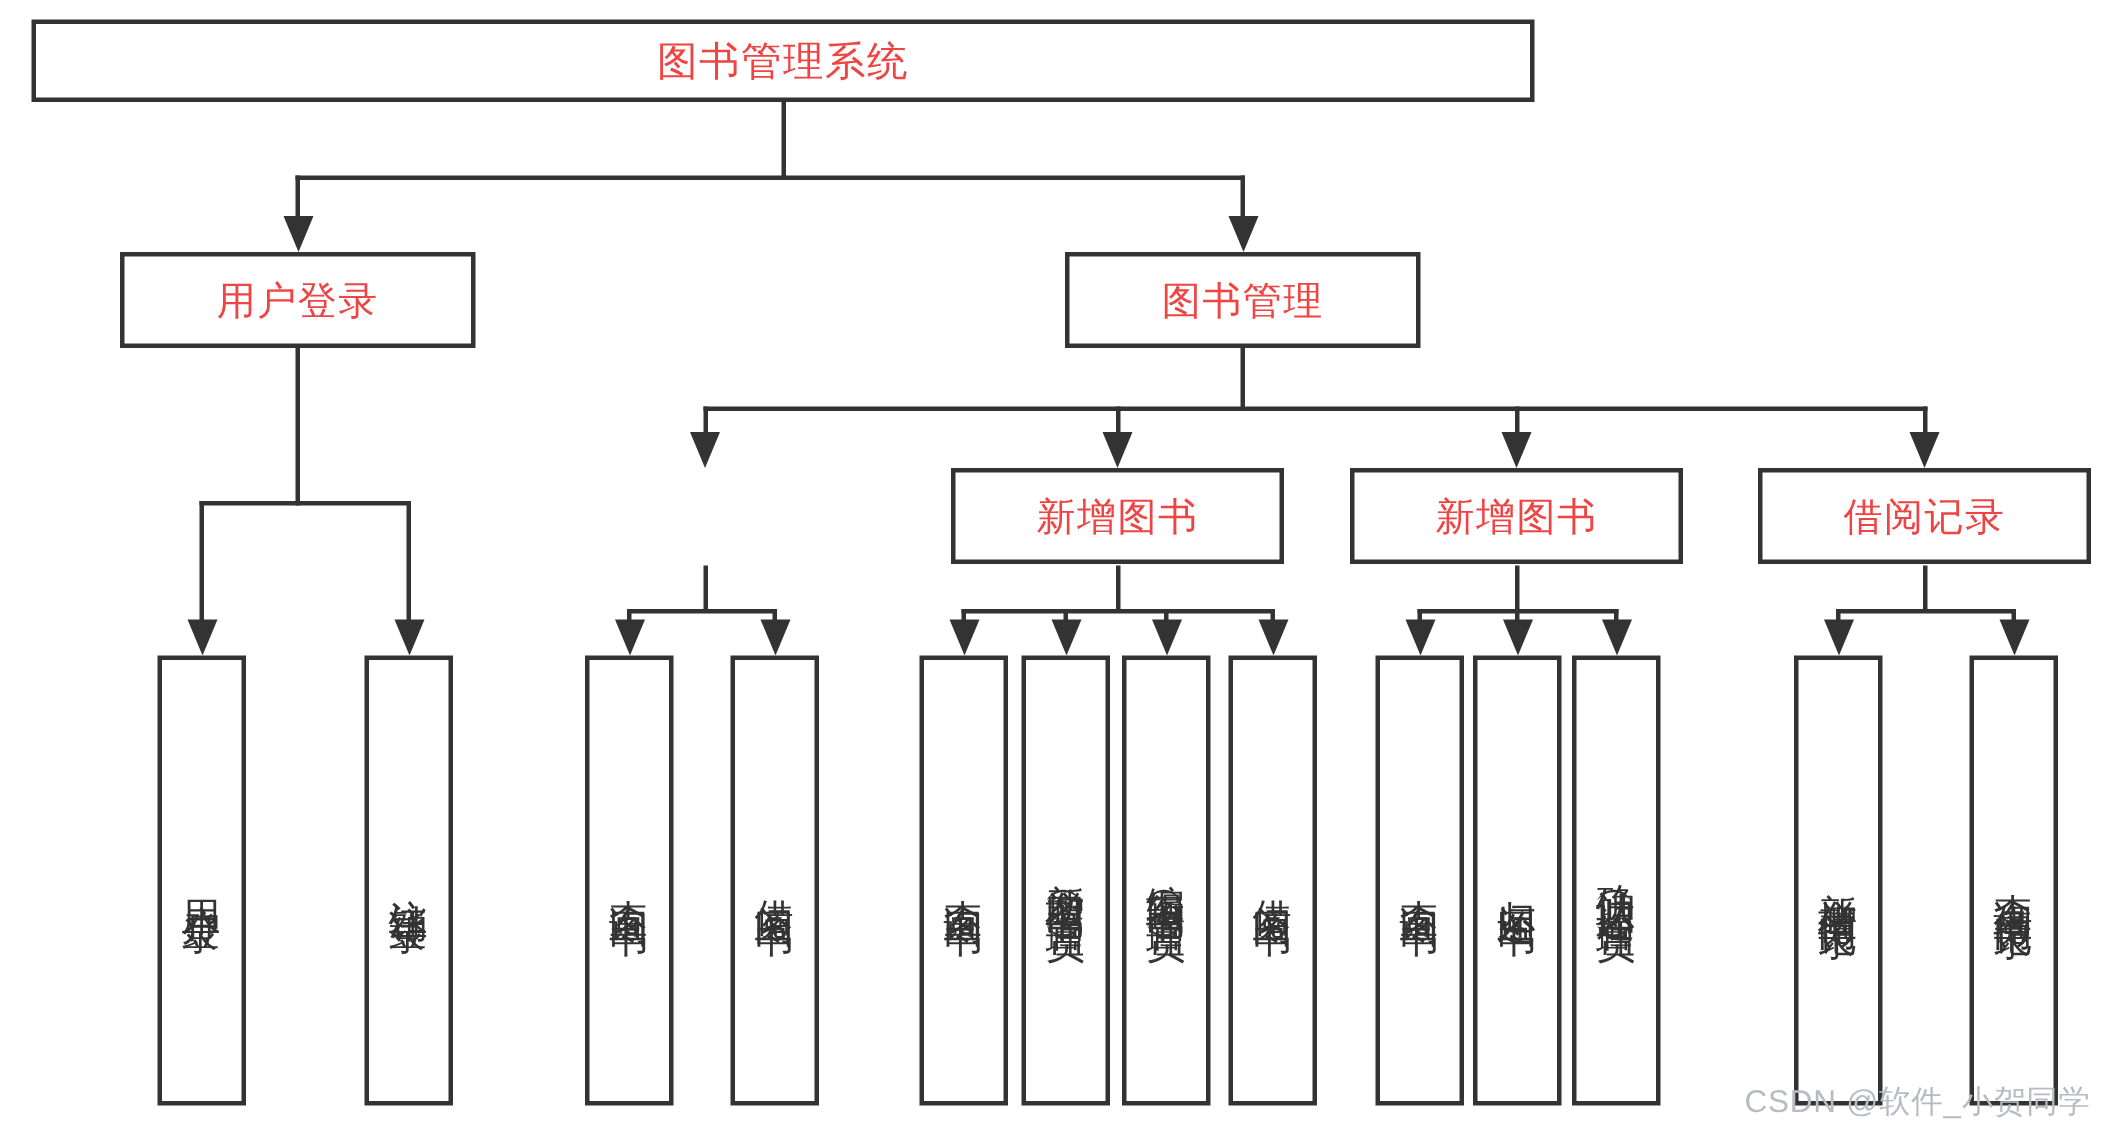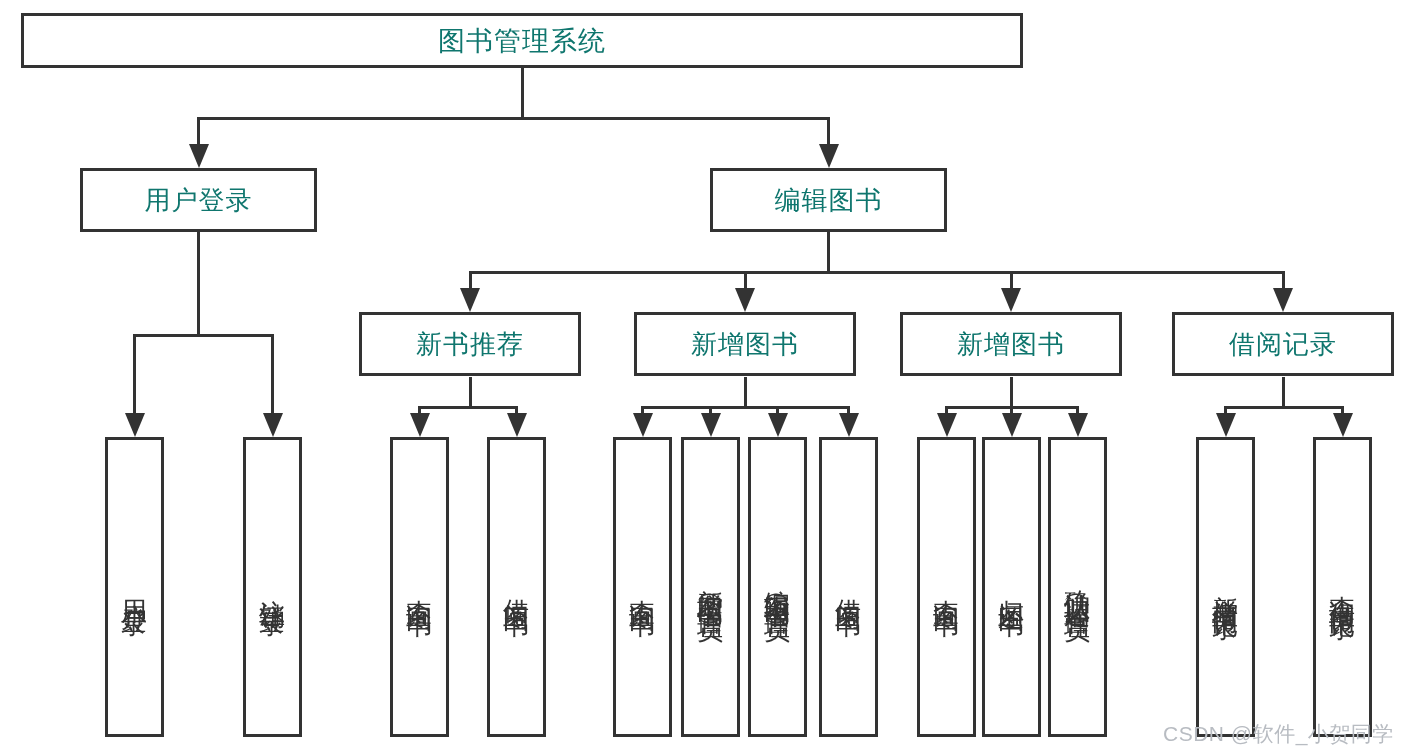--- a/index.html
+++ b/index.html
@@ -9,21 +9,21 @@
     width:1405px; height:747px;
     background:#ffffff;
     font-family:"Liberation Sans","DejaVu Sans",sans-serif;
     overflow:hidden;
   }
   .hbox {
     position:absolute;
     border:3px solid #333333;
     background:#ffffff;
     display:flex; align-items:center; justify-content:center;
-    color:#0f766e;
+    color:#ef4444;
     font-size:26px;
     letter-spacing:1px;
     z-index:2;
   }
   .vbox {
     position:absolute;
     width:59px; height:300px; top:437px;
     border:3px solid #333333;
     background:#ffffff;
     display:flex; align-items:center; justify-content:center;
@@ -57,23 +57,22 @@
   }
 </style>
 </head>
 <body>
 
 <div id="stage">
 
   <div class="hbox" style="left:21px; top:13px; width:1002px; height:55px; font-size:27px;">图书管理系统</div>
 
   <div class="hbox" style="left:80px; top:168px; width:237px; height:64px;">用户登录</div>
-  <div class="hbox" style="left:710px; top:168px; width:237px; height:64px;">编辑图书</div>
+  <div class="hbox" style="left:710px; top:168px; width:237px; height:64px;">图书管理</div>
 
-  <div class="hbox" style="left:359px; top:312px; width:222px; height:64px;">新书推荐</div>
   <div class="hbox" style="left:634px; top:312px; width:222px; height:64px;">新增图书</div>
   <div class="hbox" style="left:900px; top:312px; width:222px; height:64px;">新增图书</div>
   <div class="hbox" style="left:1172px; top:312px; width:222px; height:64px;">借阅记录</div>
 
   <div class="vbox" style="left:105px;">
     <span>用户登录</span>
     </div>
   <div class="vbox" style="left:243px;">
     <span>注销登录</span>
     </div>

